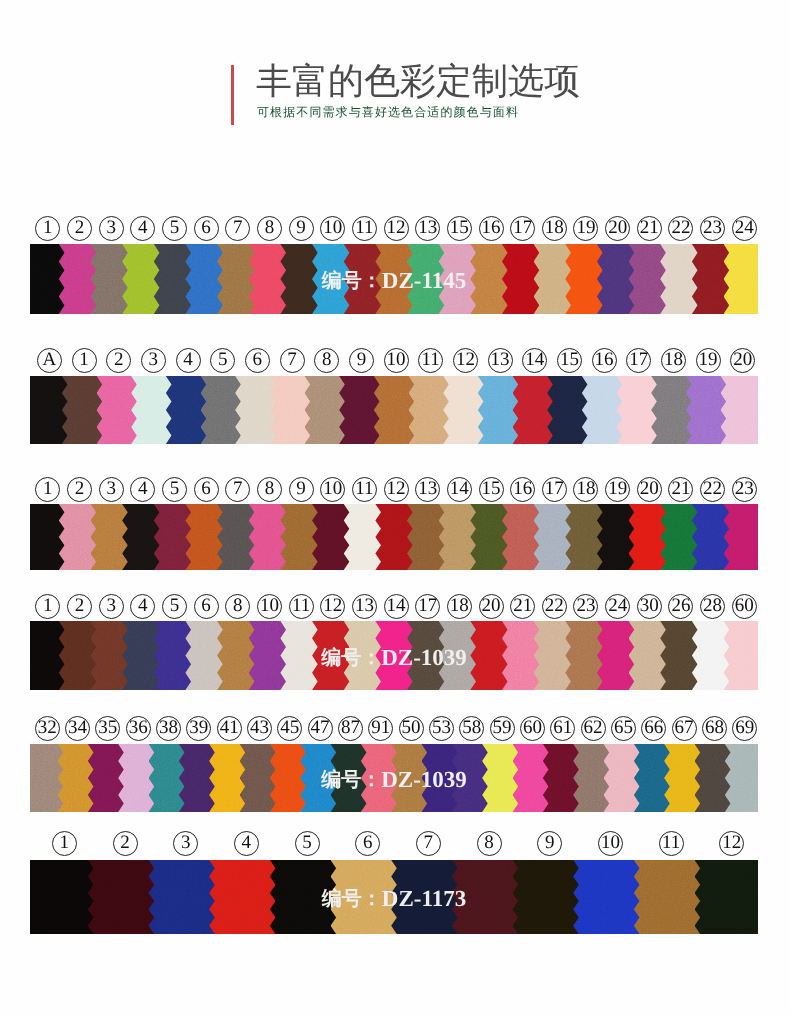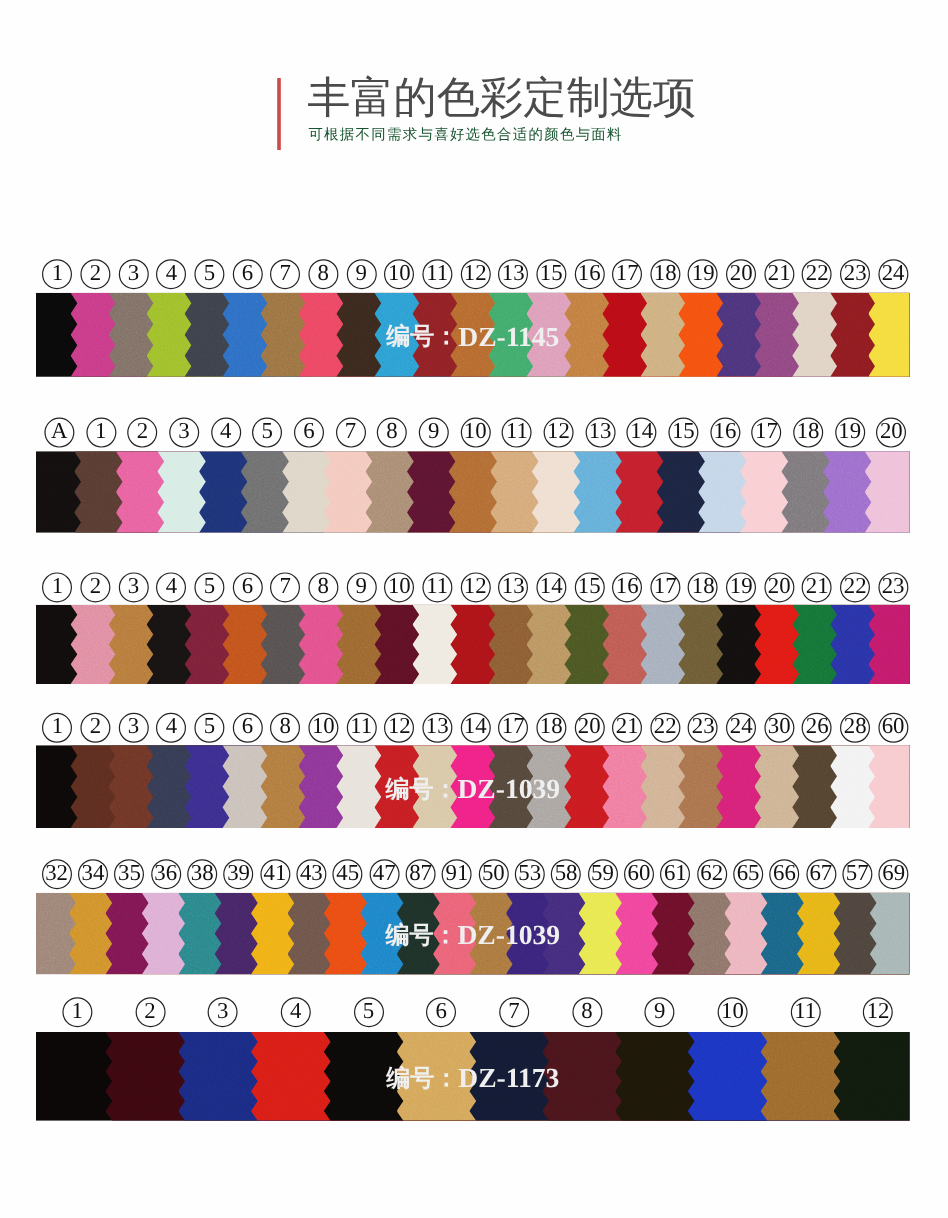--- a/index.html
+++ b/index.html
@@ -527,21 +527,21 @@
           <div class="num">
             <b>65</b>
           </div>
           <div class="num">
             <b>66</b>
           </div>
           <div class="num">
             <b>67</b>
           </div>
           <div class="num">
-            <b>57</b>
+            <b>68</b>
           </div>
           <div class="num">
             <b>69</b>
           </div>
         </div>
         <div class="strip" style="top: 744px; height: 68px;">
           <div class="sw" style="left: 0px; width: 728px; background: rgb(155, 130, 117); z-index: 1; clip-path: polygon(0px 0px, 0px 68px, 728px 68px, 728px 0px);"></div>
           <div class="sw" style="left: 27.5333px; width: 700.467px; background: rgb(208, 144, 44); z-index: 2; clip-path: polygon(0px 0px, 5.6px 8.5px, 0px 17px, 5.6px 25.5px, 0px 34px, 5.6px 42.5px, 0px 51px, 5.6px 59.5px, 0px 68px, 700.467px 68px, 700.467px 0px);"></div>
           <div class="sw" style="left: 57.8667px; width: 670.133px; background: rgb(125, 22, 81); z-index: 3; clip-path: polygon(0px 0px, 5.6px 8.5px, 0px 17px, 5.6px 25.5px, 0px 34px, 5.6px 42.5px, 0px 51px, 5.6px 59.5px, 0px 68px, 670.133px 68px, 670.133px 0px);"></div>
           <div class="sw" style="left: 88.2px; width: 639.8px; background: rgb(221, 173, 212); z-index: 4; clip-path: polygon(0px 0px, 5.6px 8.5px, 0px 17px, 5.6px 25.5px, 0px 34px, 5.6px 42.5px, 0px 51px, 5.6px 59.5px, 0px 68px, 639.8px 68px, 639.8px 0px);"></div>

